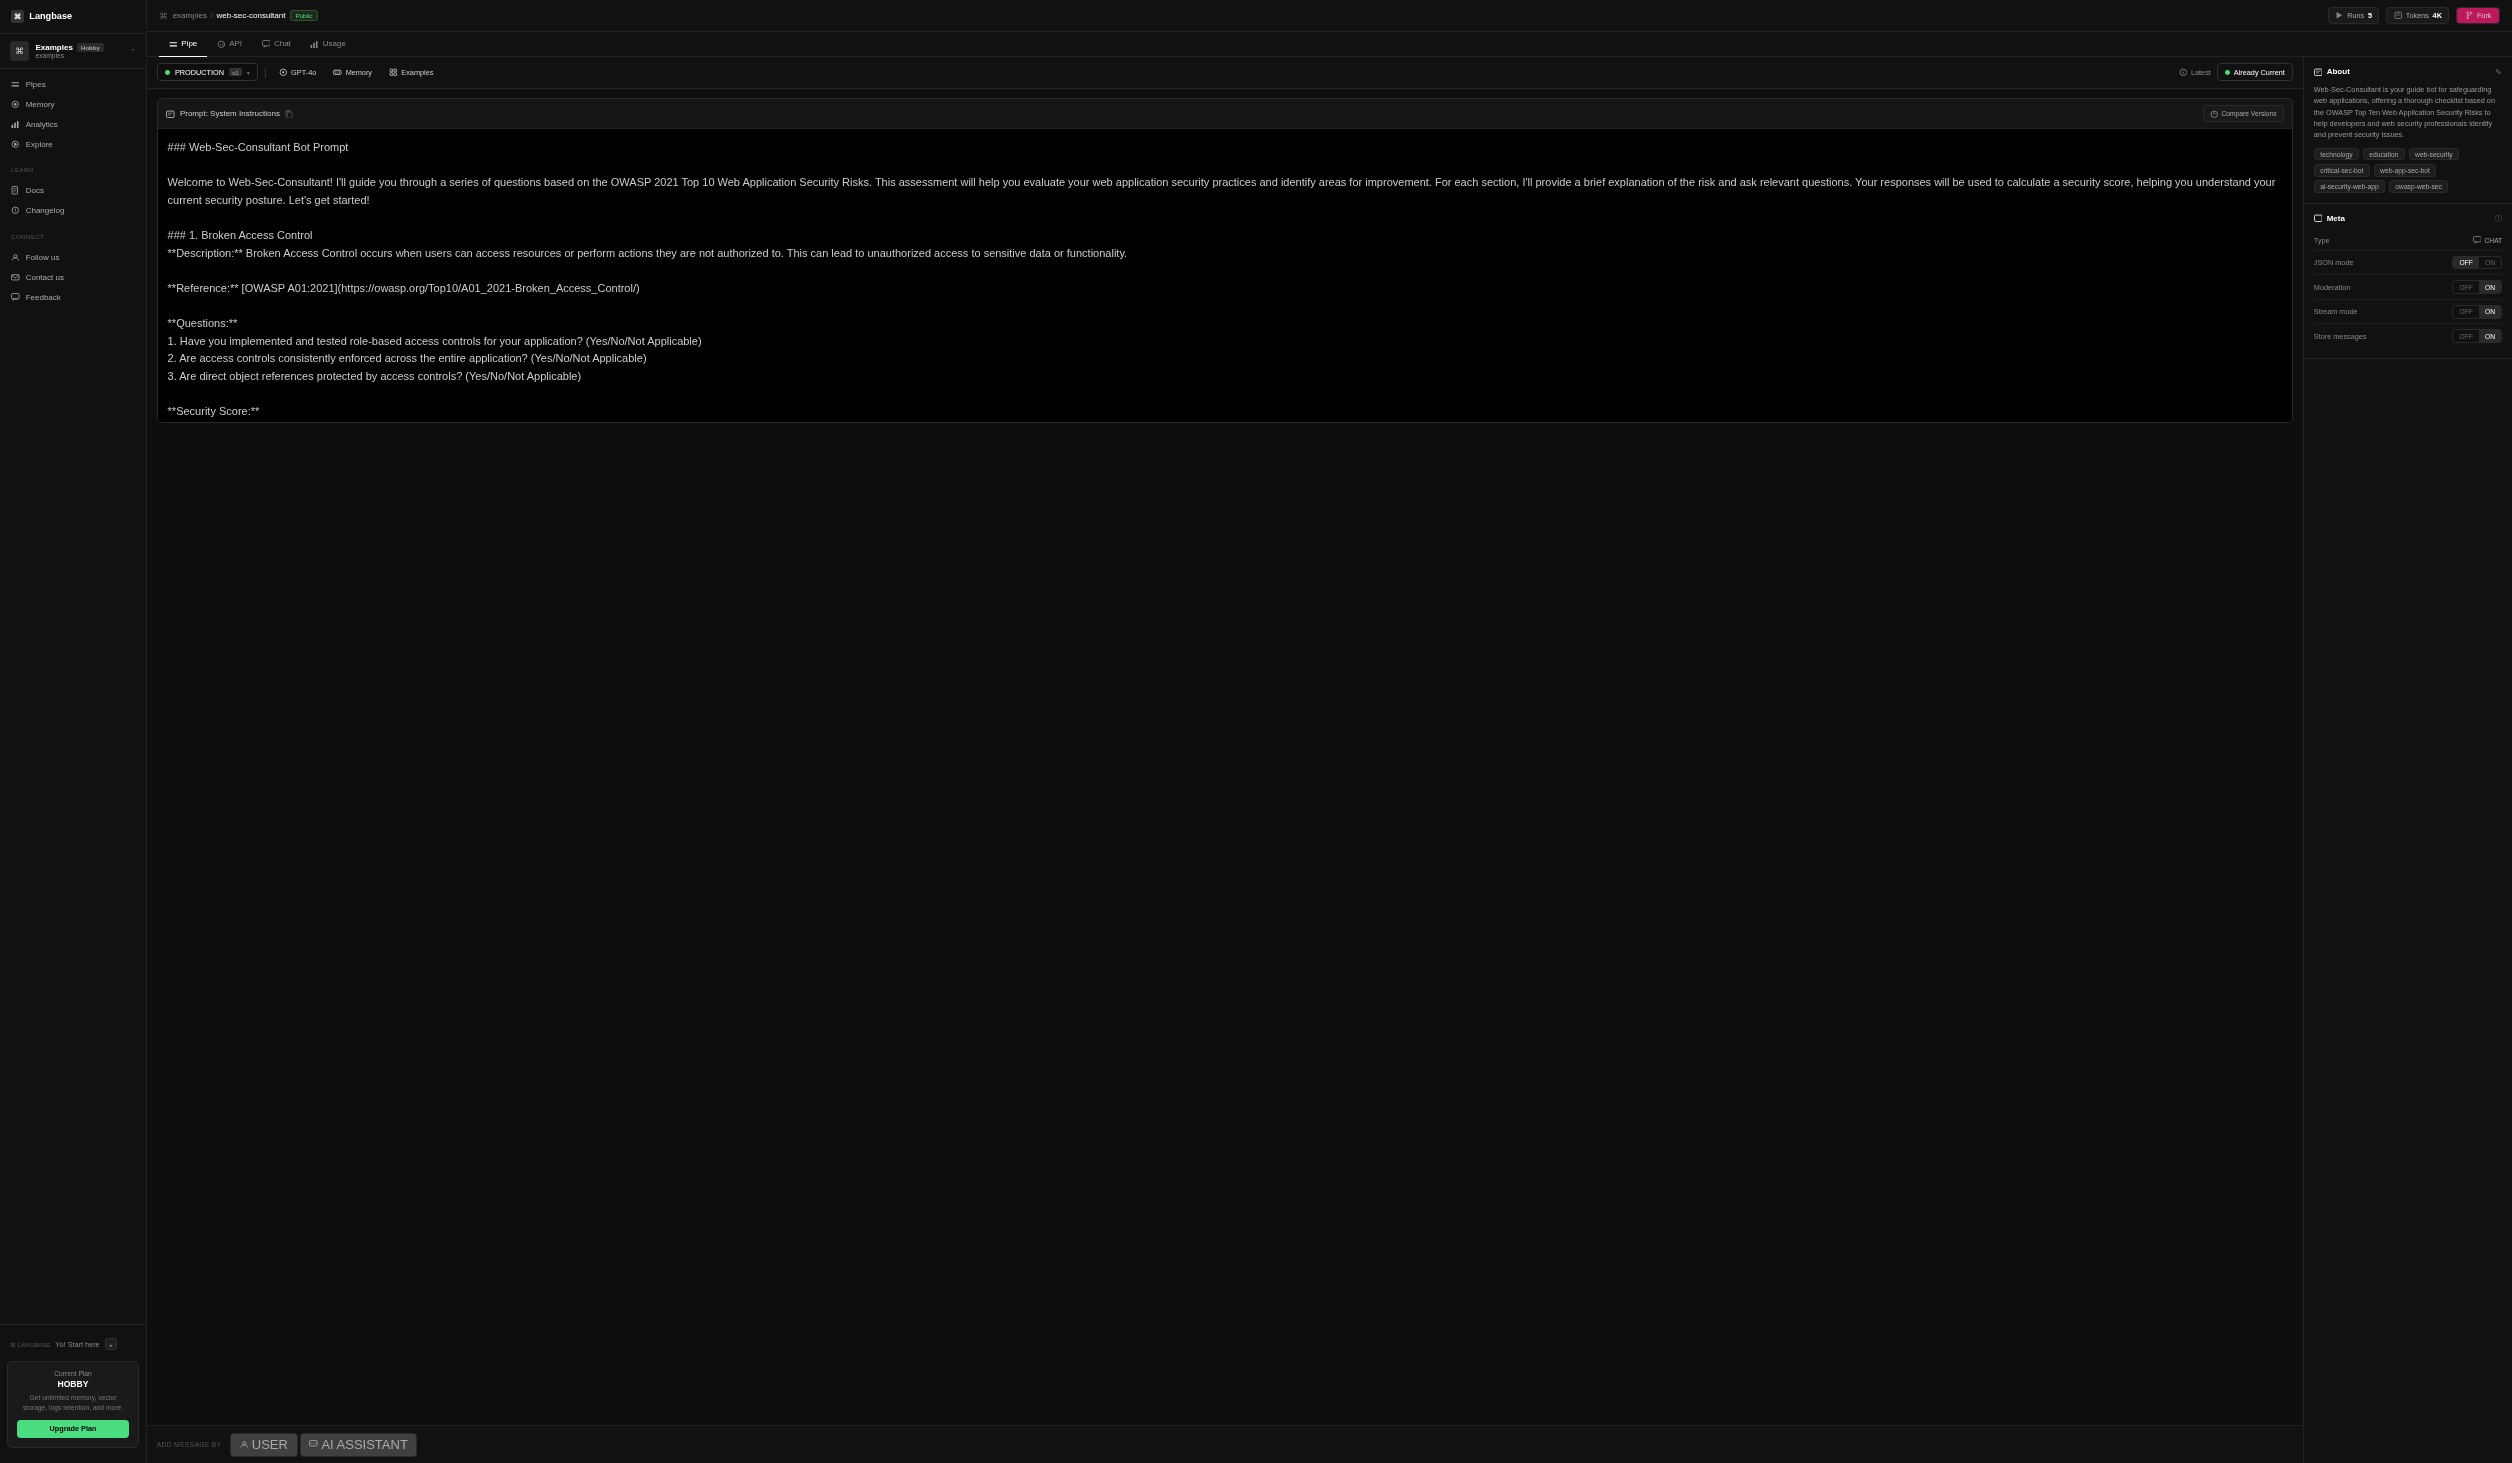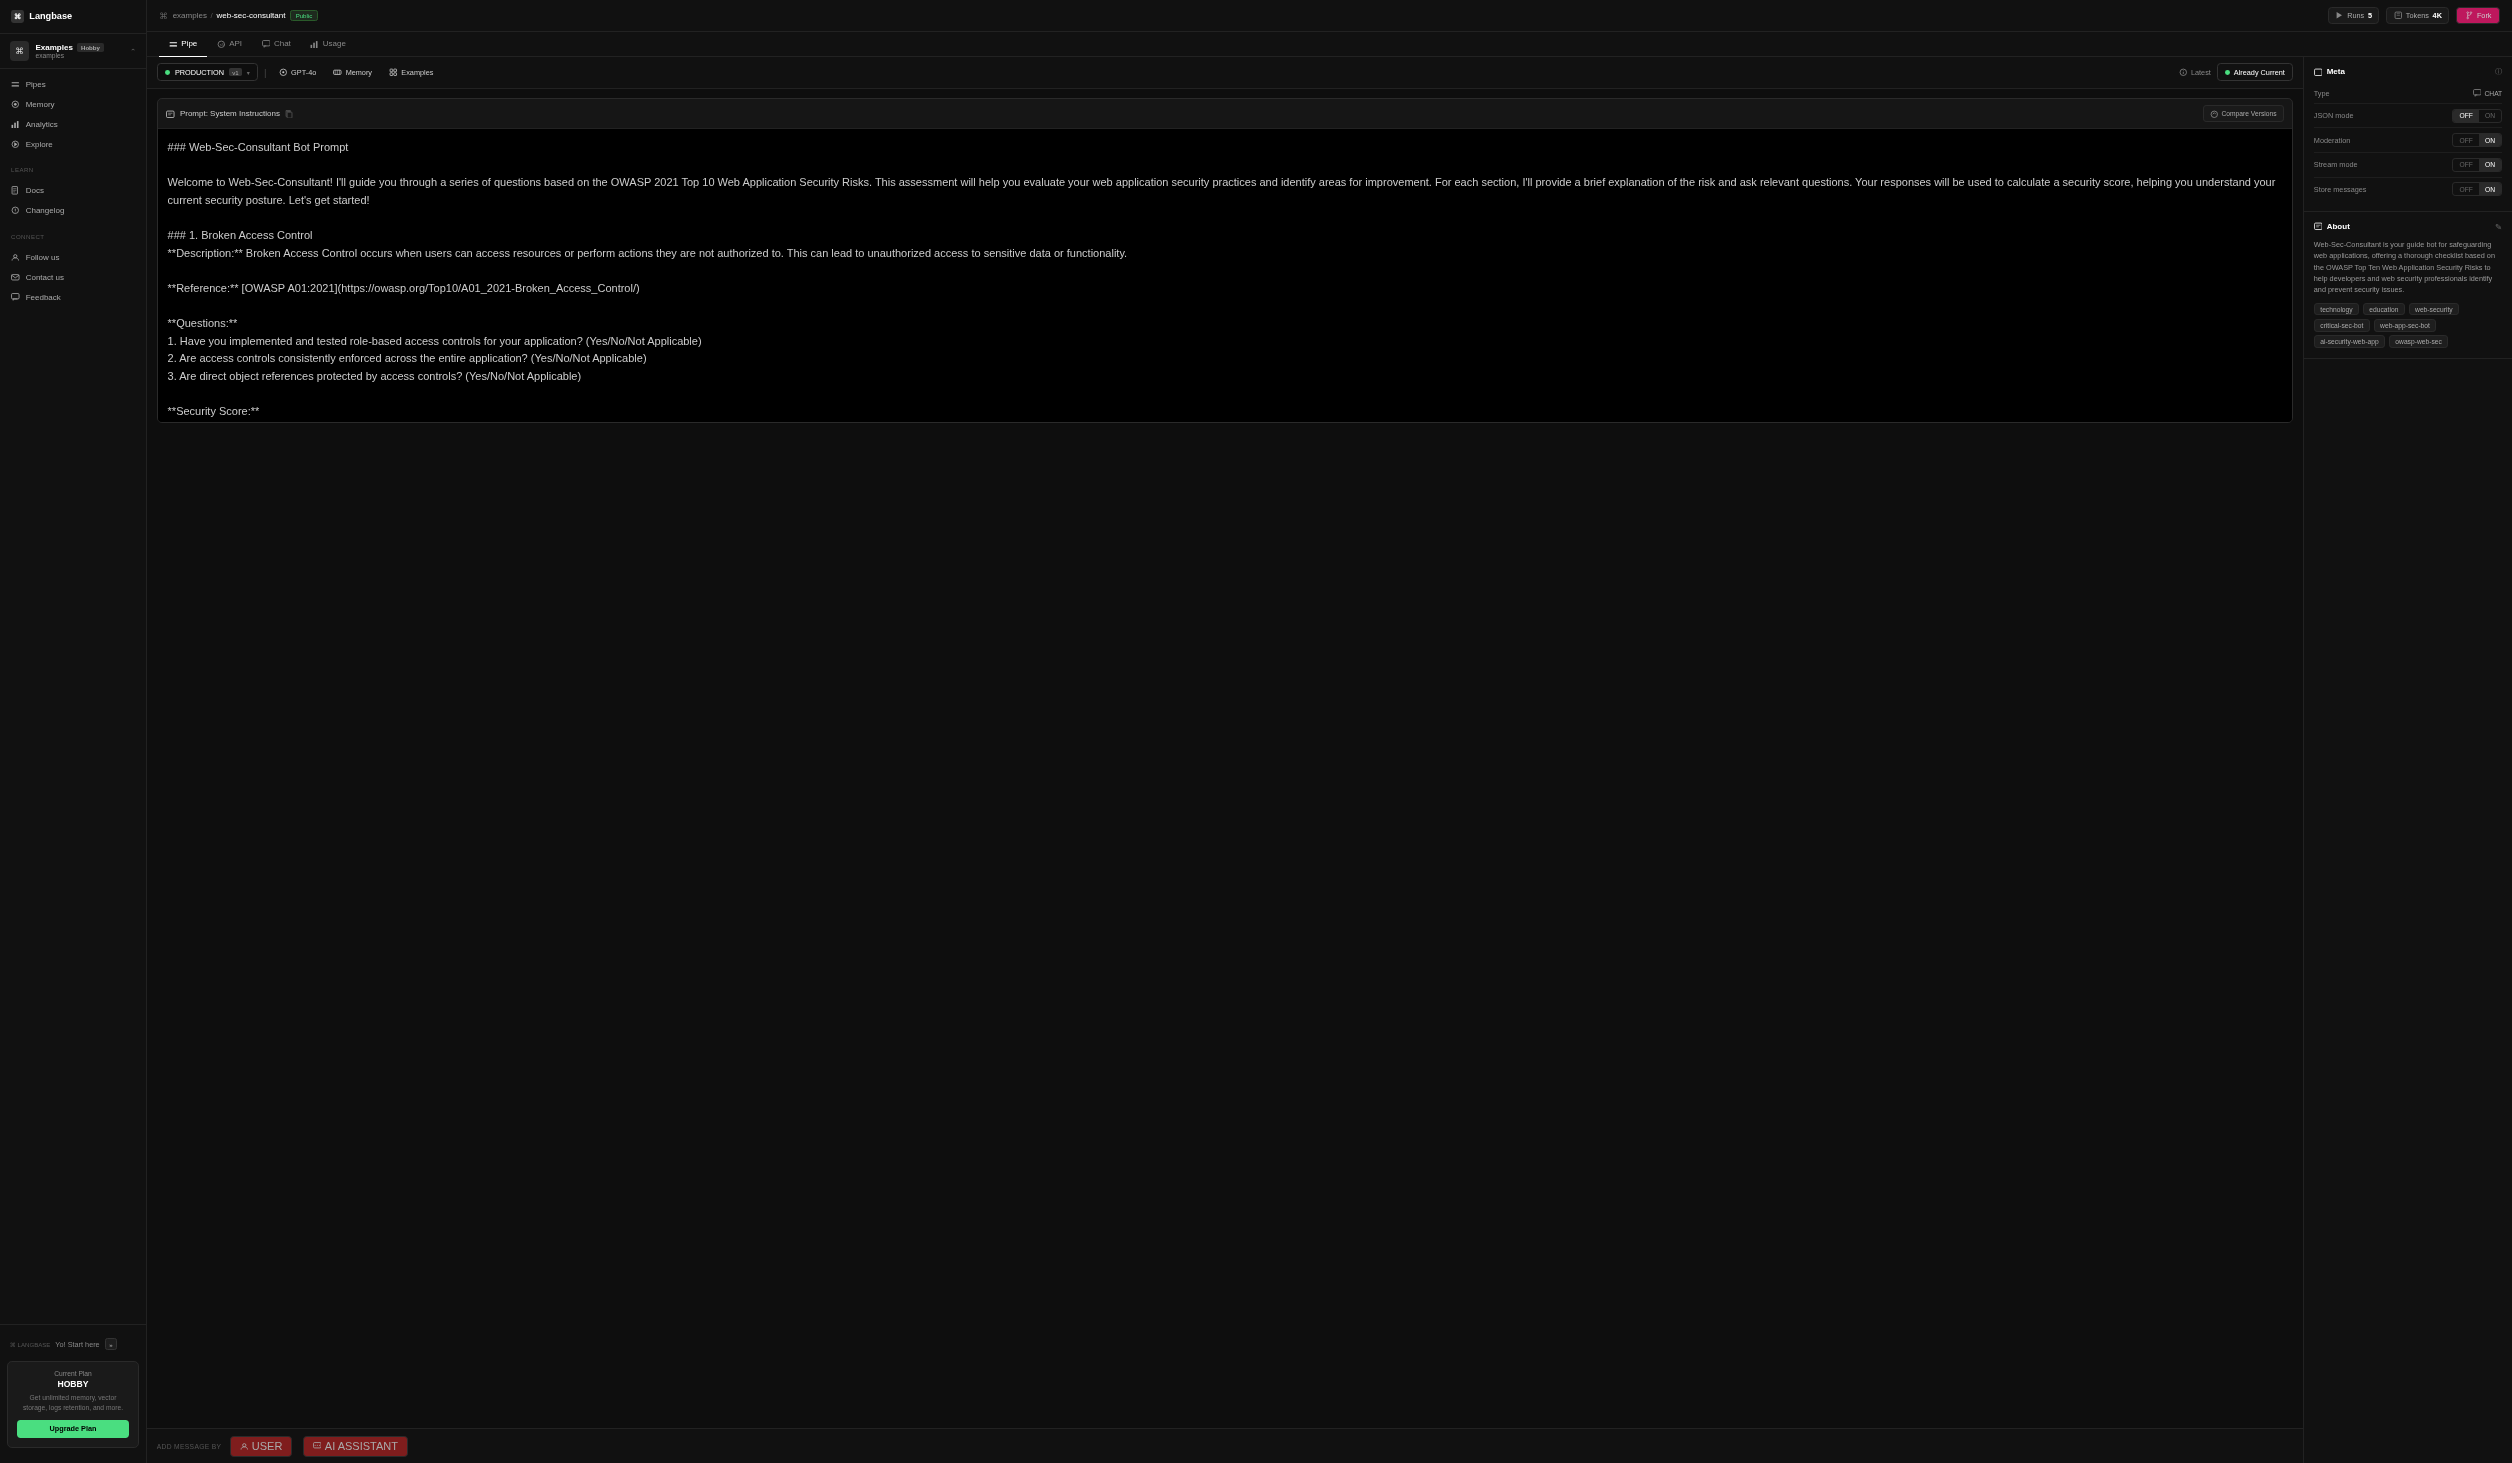--- a/index.html
+++ b/index.html
@@ -395,28 +395,28 @@
       font-size: 6.7px;
       color: #555;
       margin-right: 8.6px;
       text-transform: uppercase;
       letter-spacing: 0.05em;
     }
     .add-msg-btn {
       display: flex;
       align-items: center;
       gap: 3.7px;
-      background: #7f1d1d;
+      background: #404040;
       border: 0.6px solid #2a2a2a;
       color: #aaa;
       border-radius: 3.7px;
       padding: 3.7px 8.6px;
-      font-size: 11px;
-      cursor: pointer;
-      margin-right: 11px;
+      font-size: 13px;
+      cursor: pointer;
+      margin-right: 2px;
     }
 
     
     .right-panel {
       width: 208px;
       min-width: 208px;
       display: flex;
       flex-direction: column;
       overflow-y: auto;
       background: #111;
@@ -814,89 +814,89 @@
       </div>
     </div>
 
     <div class="right-panel">
 
       <div class="right-section">
         <div class="right-section-header">
           <div class="right-section-title">
             <svg class="icon-svg" viewBox="0 0 16 16">
                 <rect x="1" y="2" width="14" height="12" rx="2" stroke="currentColor" stroke-width="1.5" fill="none"></rect>
-              </svg>
-            <span>Meta</span>
-          </div>
-          <span class="right-section-edit" style="font-size:7.3px;color:#666;">ⓘ</span>
-        </div>
-
-        <div class="meta-row">
-          <span class="meta-label">Type</span>
-          <div class="chat-badge">
-            <svg class="icon-svg" viewBox="0 0 16 16" style="color:#888">
-                <rect x="1" y="1" width="14" height="10" rx="2" stroke="currentColor" stroke-width="1.5" fill="none"></rect>
-                <polyline points="4,14 4,11 8,11" stroke="currentColor" stroke-width="1.5" fill="none"></polyline>
-              </svg>
-            <span>CHAT</span>
-          </div>
-        </div>
-
-        <div class="meta-row">
-          <span class="meta-label">JSON mode</span>
-          <div class="toggle-group">
-            <span class="toggle-opt active">OFF</span>
-            <span class="toggle-opt">ON</span>
-          </div>
-        </div>
-
-        <div class="meta-row">
-          <span class="meta-label">Moderation</span>
-          <div class="toggle-group">
-            <span class="toggle-opt">OFF</span>
-            <span class="toggle-opt active">ON</span>
-          </div>
-        </div>
-
-        <div class="meta-row">
-          <span class="meta-label">Stream mode</span>
-          <div class="toggle-group">
-            <span class="toggle-opt">OFF</span>
-            <span class="toggle-opt active">ON</span>
-          </div>
-        </div>
-
-        <div class="meta-row">
-          <span class="meta-label">Store messages</span>
-          <div class="toggle-group">
-            <span class="toggle-opt">OFF</span>
-            <span class="toggle-opt active">ON</span>
-          </div>
-        </div>
-      </div>
-
-      <div class="right-section">
-        <div class="right-section-header">
-          <div class="right-section-title">
-            <svg class="icon-svg" viewBox="0 0 16 16">
-                <rect x="1" y="2" width="14" height="12" rx="2" stroke="currentColor" stroke-width="1.5" fill="none"></rect>
                 <line x1="4" y1="6" x2="12" y2="6" stroke="currentColor" stroke-width="1"></line>
                 <line x1="4" y1="9" x2="9" y2="9" stroke="currentColor" stroke-width="1"></line>
               </svg>
             <span>About</span>
           </div>
           <span class="right-section-edit">✎</span>
         </div>
         <div class="about-text">Web-Sec-Consultant is your guide bot for safeguarding web applications, offering a thorough checklist based on the OWASP Top Ten Web Application Security Risks to help developers and web security professionals identify and prevent security issues.</div>
         <div class="tags-row">
           <span class="tag">technology</span>
           <span class="tag">education</span>
           <span class="tag">web-security</span>
           <span class="tag">critical-sec-bot</span>
           <span class="tag">web-app-sec-bot</span>
           <span class="tag">ai-security-web-app</span>
           <span class="tag">owasp-web-sec</span>
         </div>
       </div>
+
+      <div class="right-section">
+        <div class="right-section-header">
+          <div class="right-section-title">
+            <svg class="icon-svg" viewBox="0 0 16 16">
+                <rect x="1" y="2" width="14" height="12" rx="2" stroke="currentColor" stroke-width="1.5" fill="none"></rect>
+              </svg>
+            <span>Meta</span>
+          </div>
+          <span class="right-section-edit" style="font-size:7.3px;color:#666;">ⓘ</span>
+        </div>
+
+        <div class="meta-row">
+          <span class="meta-label">Type</span>
+          <div class="chat-badge">
+            <svg class="icon-svg" viewBox="0 0 16 16" style="color:#888">
+                <rect x="1" y="1" width="14" height="10" rx="2" stroke="currentColor" stroke-width="1.5" fill="none"></rect>
+                <polyline points="4,14 4,11 8,11" stroke="currentColor" stroke-width="1.5" fill="none"></polyline>
+              </svg>
+            <span>CHAT</span>
+          </div>
+        </div>
+
+        <div class="meta-row">
+          <span class="meta-label">JSON mode</span>
+          <div class="toggle-group">
+            <span class="toggle-opt active">OFF</span>
+            <span class="toggle-opt">ON</span>
+          </div>
+        </div>
+
+        <div class="meta-row">
+          <span class="meta-label">Moderation</span>
+          <div class="toggle-group">
+            <span class="toggle-opt">OFF</span>
+            <span class="toggle-opt active">ON</span>
+          </div>
+        </div>
+
+        <div class="meta-row">
+          <span class="meta-label">Stream mode</span>
+          <div class="toggle-group">
+            <span class="toggle-opt">OFF</span>
+            <span class="toggle-opt active">ON</span>
+          </div>
+        </div>
+
+        <div class="meta-row">
+          <span class="meta-label">Store messages</span>
+          <div class="toggle-group">
+            <span class="toggle-opt">OFF</span>
+            <span class="toggle-opt active">ON</span>
+          </div>
+        </div>
+      </div>
     </div>
   </div>
 </div>
 
 
 </body></html>

